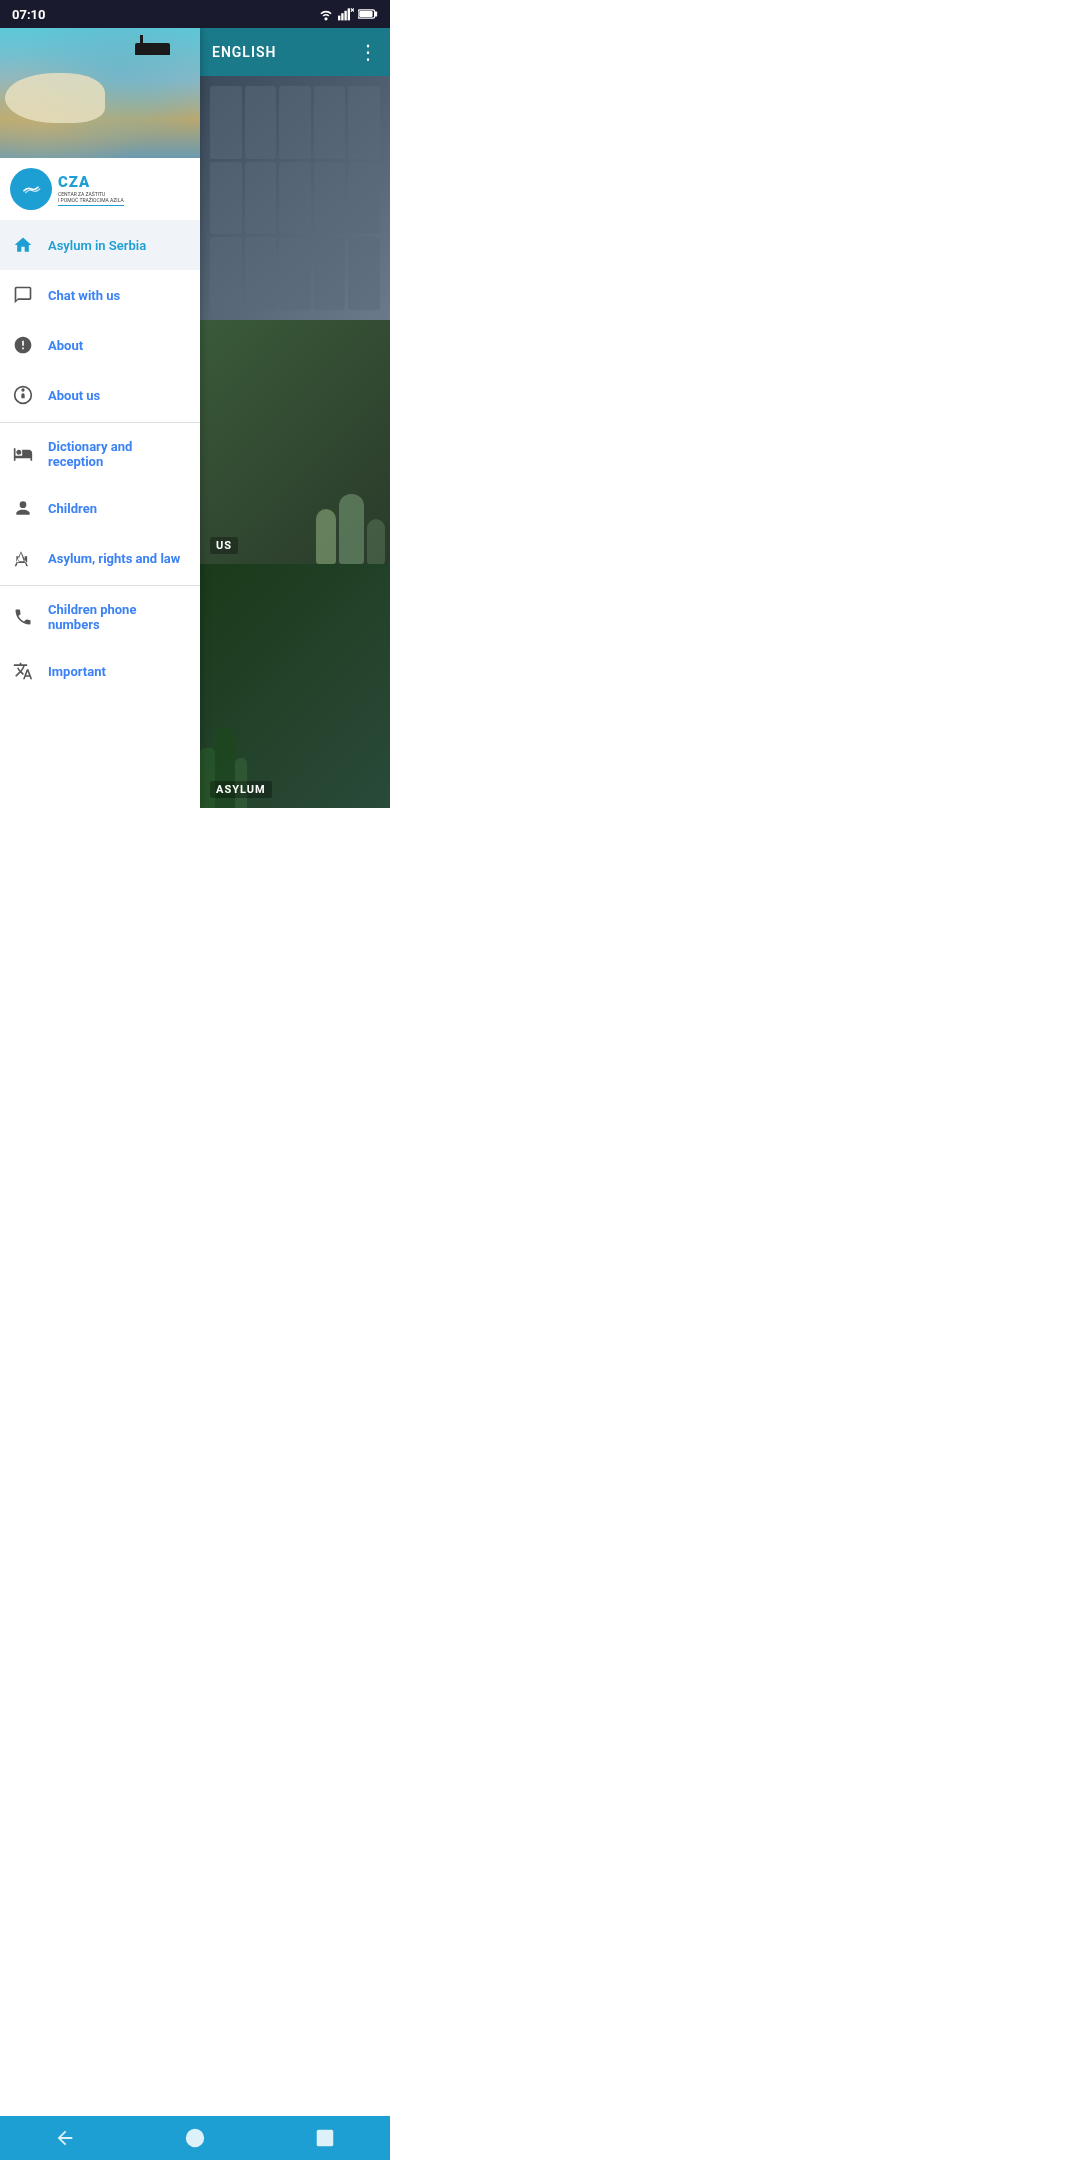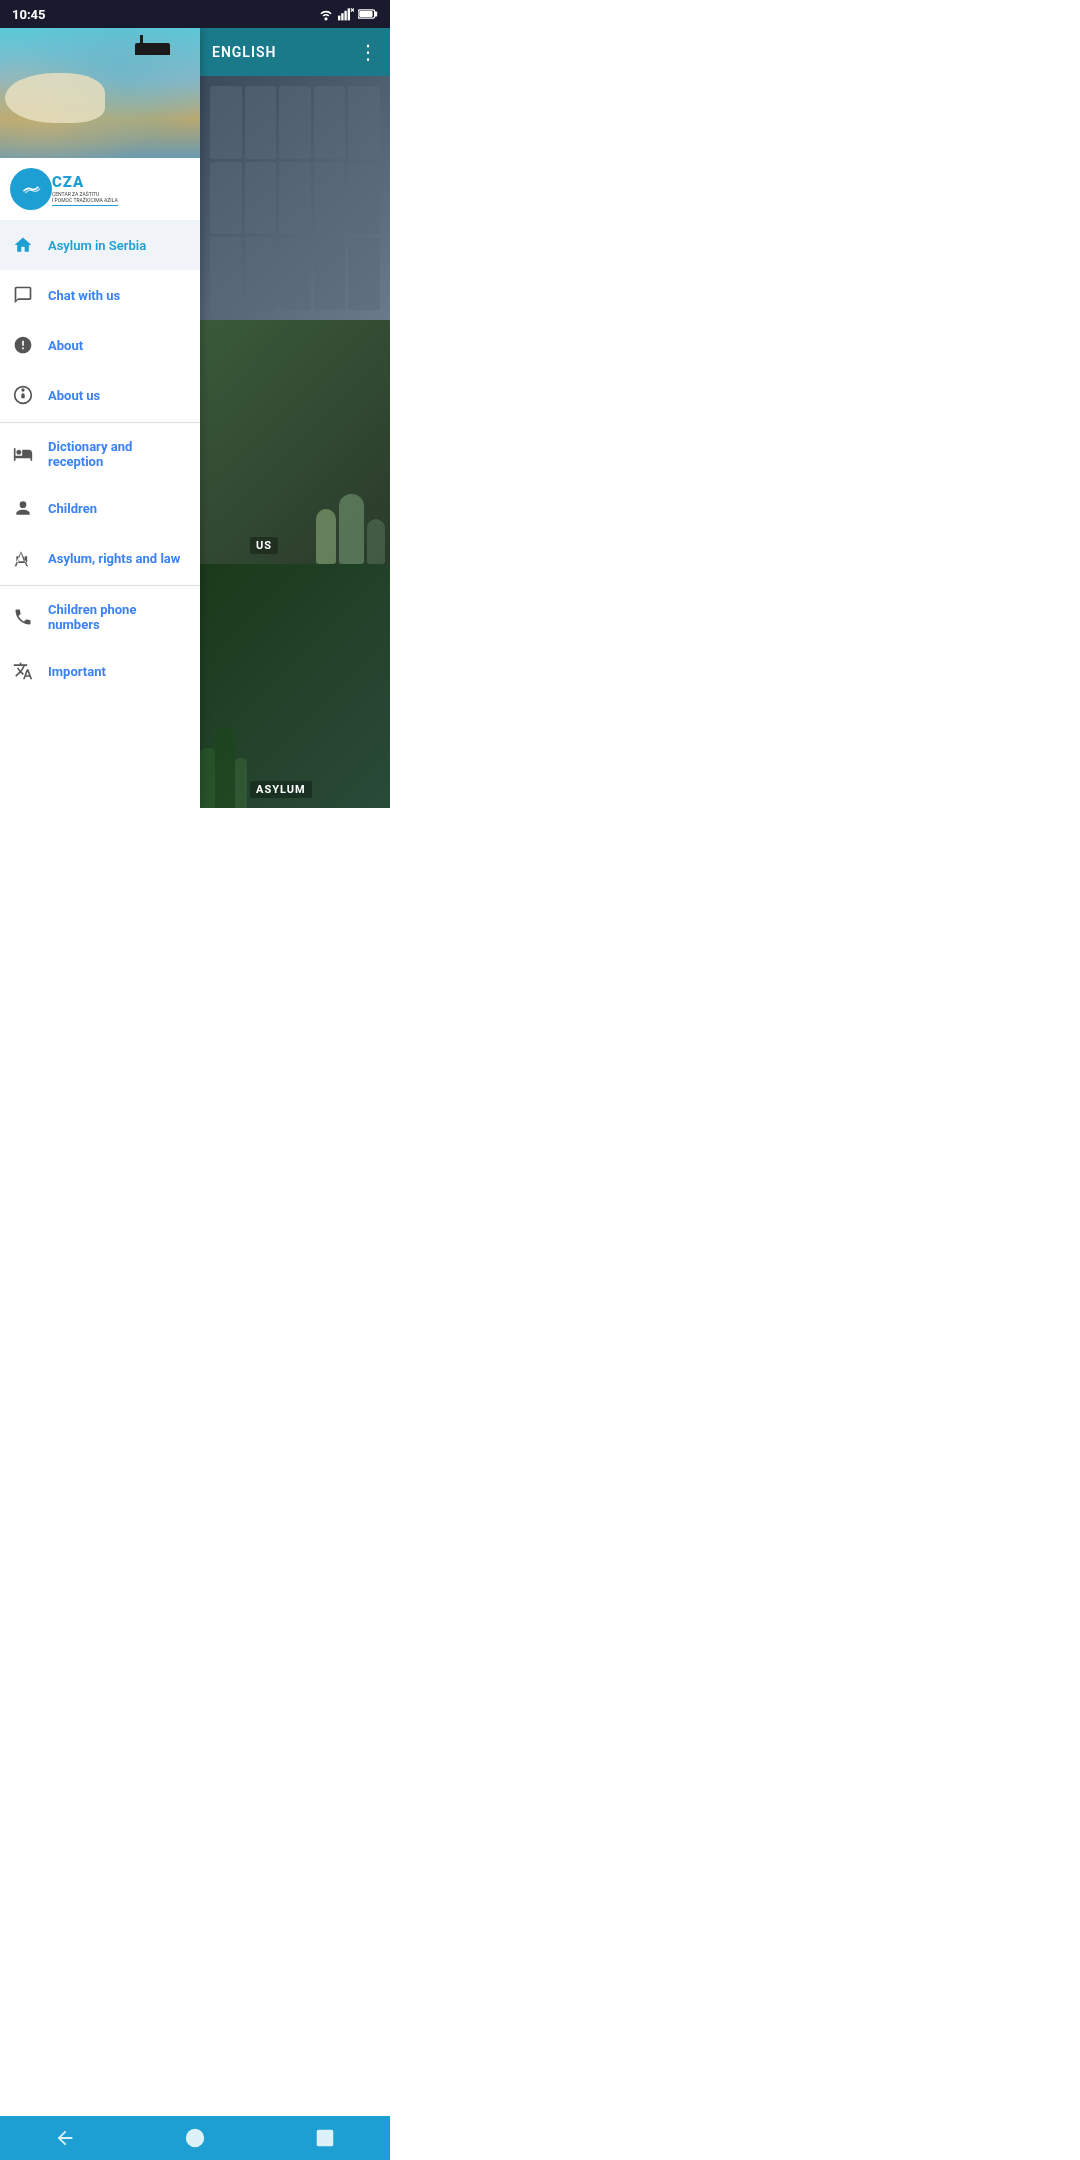--- a/index.html
+++ b/index.html
@@ -123,20 +123,21 @@
       display: flex;
       align-items: center;
       justify-content: center;
       flex-shrink: 0;
     }
     .logo-circle svg {
       width: 28px;
       height: 28px;
     }
     .logo-text {
+      margin-left: 6px;
     }
     .logo-cza {
       font-size: 15px;
       font-weight: 900;
       color: #1e9fd4;
       letter-spacing: 1px;
     }
     .logo-subtitle {
       font-size: 5px;
       color: #444;
@@ -244,21 +245,20 @@
       bottom: 10px;
       left: 10px;
       color: #fff;
       font-size: 11px;
       font-weight: 700;
       letter-spacing: 1px;
       text-transform: uppercase;
       background: rgba(0,0,0,0.3);
       padding: 2px 6px;
       border-radius: 2px;
-      margin-left: 40px;
     }
 
     
     .bottom-nav {
       position: fixed;
       bottom: 0;
       left: 0;
       width: 390px;
       height: 44px;
       background: #1e9fd4;
@@ -289,21 +289,21 @@
       width: calc(100% - 200px);
       height: 100%;
       background: rgba(0,0,0,0.4);
       z-index: 45;
     }
   </style>
 </head>
 <body>
 
 <div class="status-bar">
-  <span>10:45</span>
+  <span>07:10</span>
   <div class="status-icons">
 
     <svg width="16" height="14" viewBox="0 0 20 16" fill="white">
       <path d="M10 12a2 2 0 1 1 0 4 2 2 0 0 1 0-4zm0-4a6 6 0 0 1 4.24 1.76l-1.42 1.42A4 4 0 0 0 10 10a4 4 0 0 0-2.83 1.17L5.75 9.76A6 6 0 0 1 10 8zm0-4a10 10 0 0 1 7.07 2.93l-1.41 1.41A8 8 0 0 0 10 6a8 8 0 0 0-5.66 2.34L2.93 6.93A10 10 0 0 1 10 4z"></path>
     </svg>
 
     <svg width="16" height="14" viewBox="0 0 20 16" fill="white">
       <rect x="0" y="10" width="3" height="6"></rect>
       <rect x="4" y="7" width="3" height="9"></rect>
       <rect x="8" y="4" width="3" height="12"></rect>

